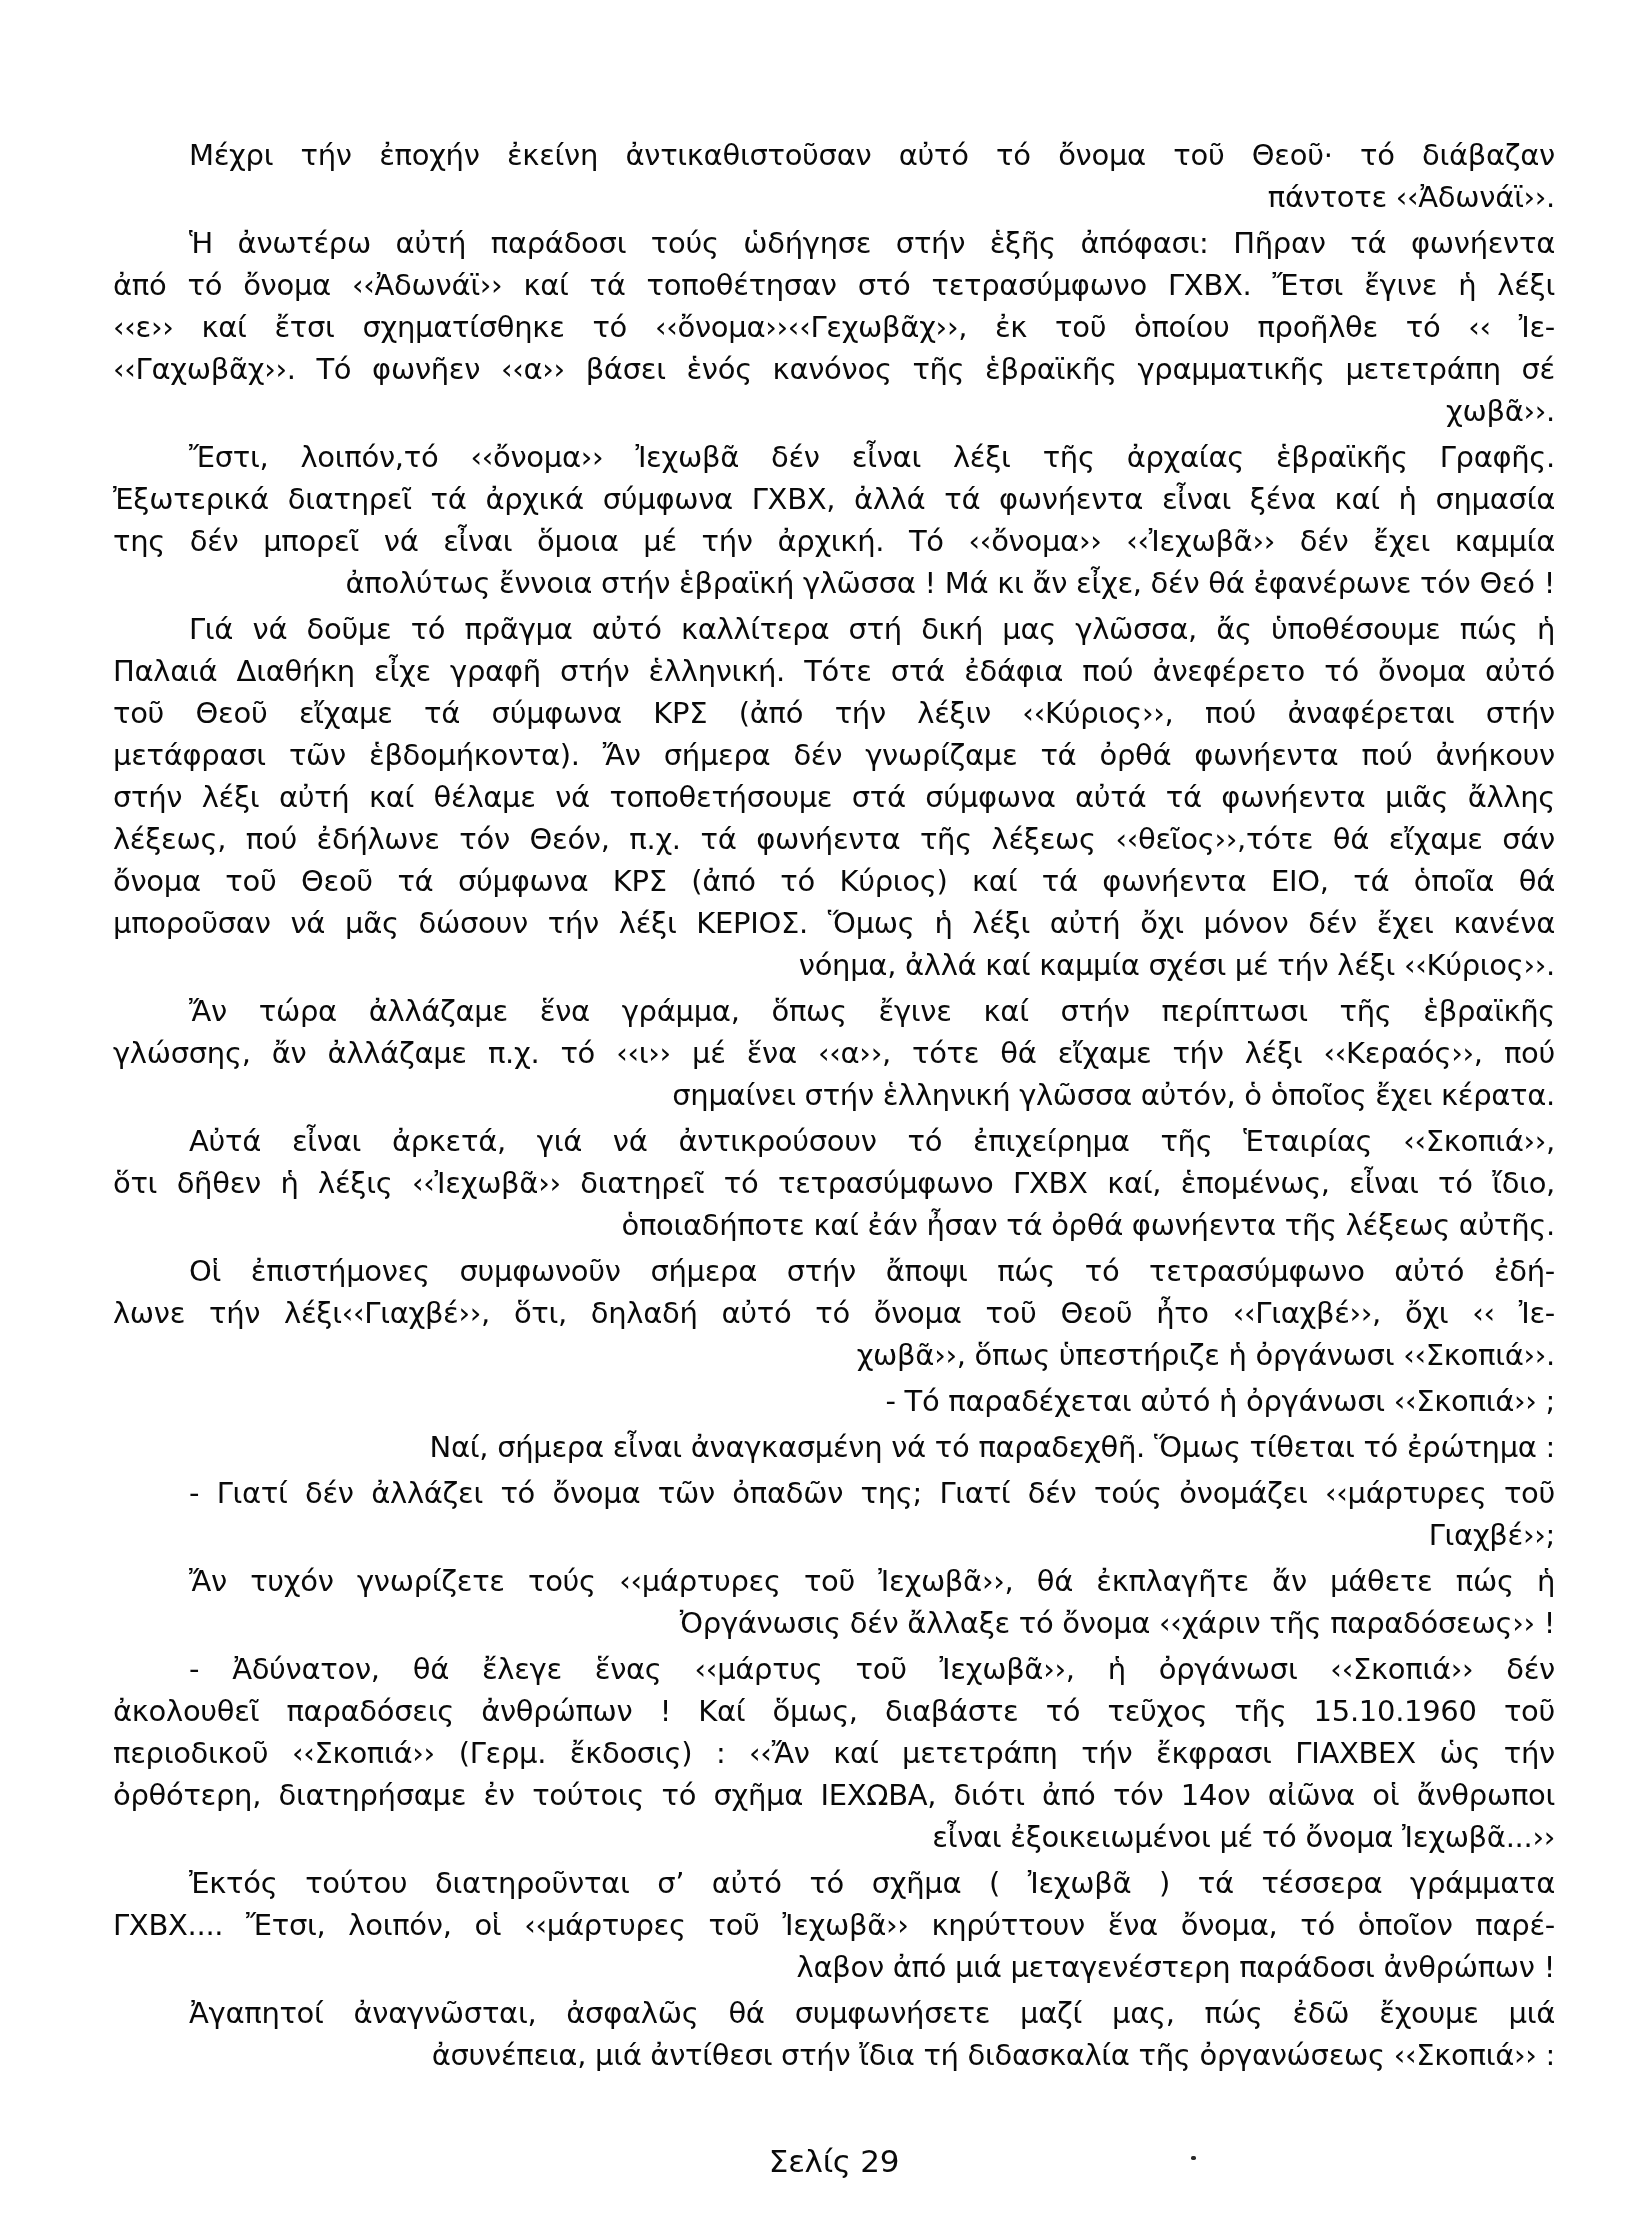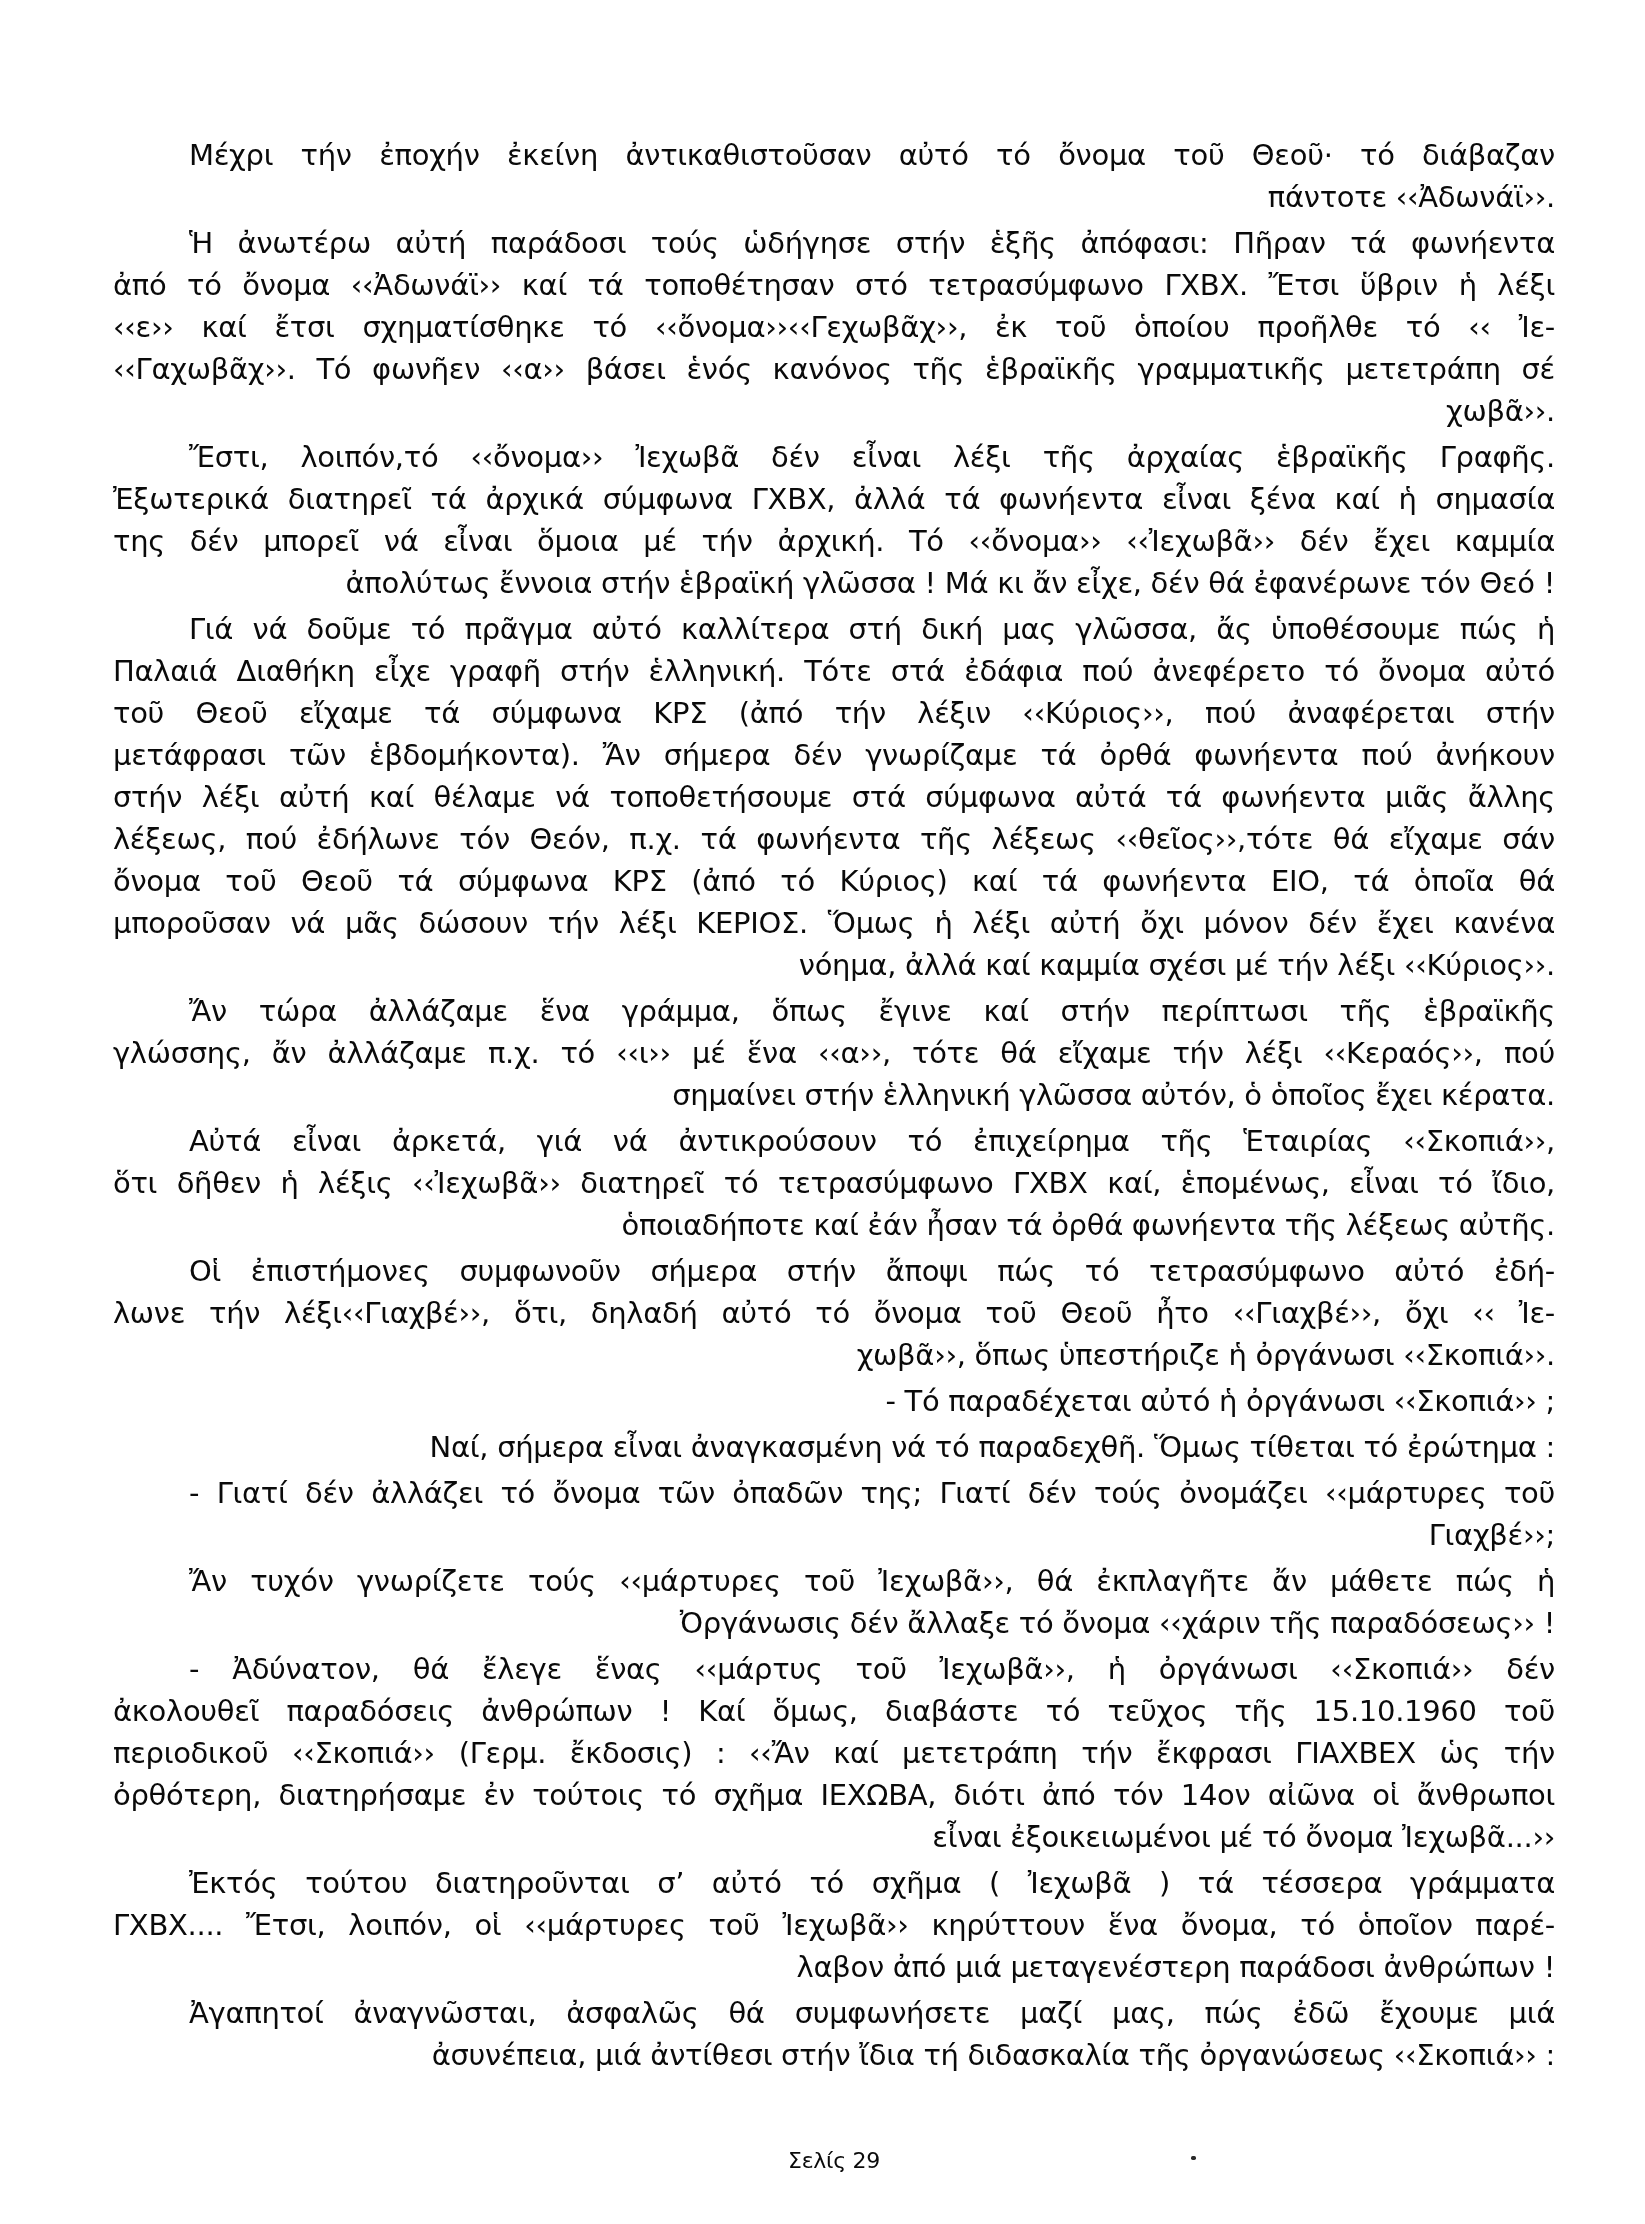--- a/index.html
+++ b/index.html
@@ -43,21 +43,21 @@
   }
   .indent {
     text-indent: 76px;
   }
   .footer {
     position: absolute;
     left: 109px;
     width: 1450px;
     top: 2140px;
     text-align: center;
-    font-size: 22px;
+    font-size: 31px;
     line-height: 42px;
     letter-spacing: -0.3px;
   }
   .stray-mark {
     position: absolute;
     left: 1191px;
     top: 2156px;
     width: 5.2px;
     height: 4.3px;
     background: #2a2a2a;
@@ -68,21 +68,21 @@
 <body>
 
 <div class="page">
   <div class="textblock">
       <div class="para">
         <div class="line jline indent">Μέχρι τήν ἐποχήν ἐκείνη ἀντικαθιστοῦσαν αὐτό τό ὄνομα τοῦ Θεοῦ· τό διάβαζαν</div>
         <div class="line lastline">πάντοτε ‹‹Ἀδωνάϊ››.</div>
       </div>
       <div class="para">
         <div class="line jline indent">Ἡ ἀνωτέρω αὐτή παράδοσι τούς ὡδήγησε στήν ἑξῆς ἀπόφασι: Πῆραν τά φωνήεντα</div>
-        <div class="line jline">ἀπό τό ὄνομα ‹‹Ἀδωνάϊ›› καί τά τοποθέτησαν στό τετρασύμφωνο ΓΧΒΧ. Ἔτσι ὕβριν ἡ λέξι</div>
+        <div class="line jline">ἀπό τό ὄνομα ‹‹Ἀδωνάϊ›› καί τά τοποθέτησαν στό τετρασύμφωνο ΓΧΒΧ. Ἔτσι ἔγινε ἡ λέξι</div>
         <div class="line jline">‹‹ε›› καί ἔτσι σχηματίσθηκε τό ‹‹ὄνομα››‹‹Γεχωβᾶχ››, ἐκ τοῦ ὁποίου προῆλθε τό ‹‹ Ἰε-</div>
         <div class="line jline">‹‹Γαχωβᾶχ››. Τό φωνῆεν ‹‹α›› βάσει ἑνός κανόνος τῆς ἑβραϊκῆς γραμματικῆς μετετράπη σέ</div>
         <div class="line lastline">χωβᾶ››.</div>
       </div>
       <div class="para">
         <div class="line jline indent">Ἔστι, λοιπόν,τό ‹‹ὄνομα›› Ἰεχωβᾶ δέν εἶναι λέξι τῆς ἀρχαίας ἑβραϊκῆς Γραφῆς.</div>
         <div class="line jline">Ἐξωτερικά διατηρεῖ τά ἀρχικά σύμφωνα ΓΧΒΧ, ἀλλά τά φωνήεντα εἶναι ξένα καί ἡ σημασία</div>
         <div class="line jline">της δέν μπορεῖ νά εἶναι ὅμοια μέ τήν ἀρχική. Τό ‹‹ὄνομα›› ‹‹Ἰεχωβᾶ›› δέν ἔχει καμμία</div>
         <div class="line lastline">ἀπολύτως ἔννοια στήν ἑβραϊκή γλῶσσα ! Μά κι ἄν εἶχε, δέν θά ἐφανέρωνε τόν Θεό !</div>
       </div>

